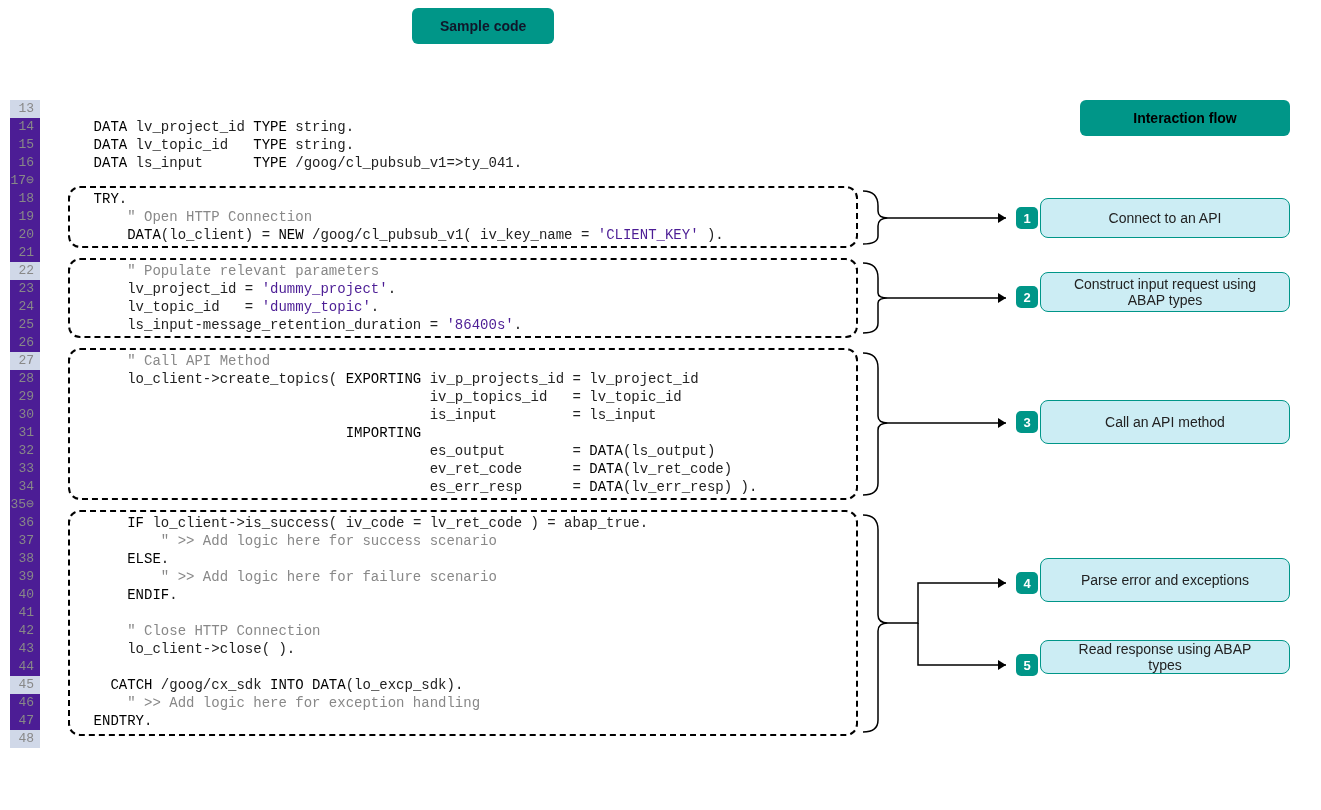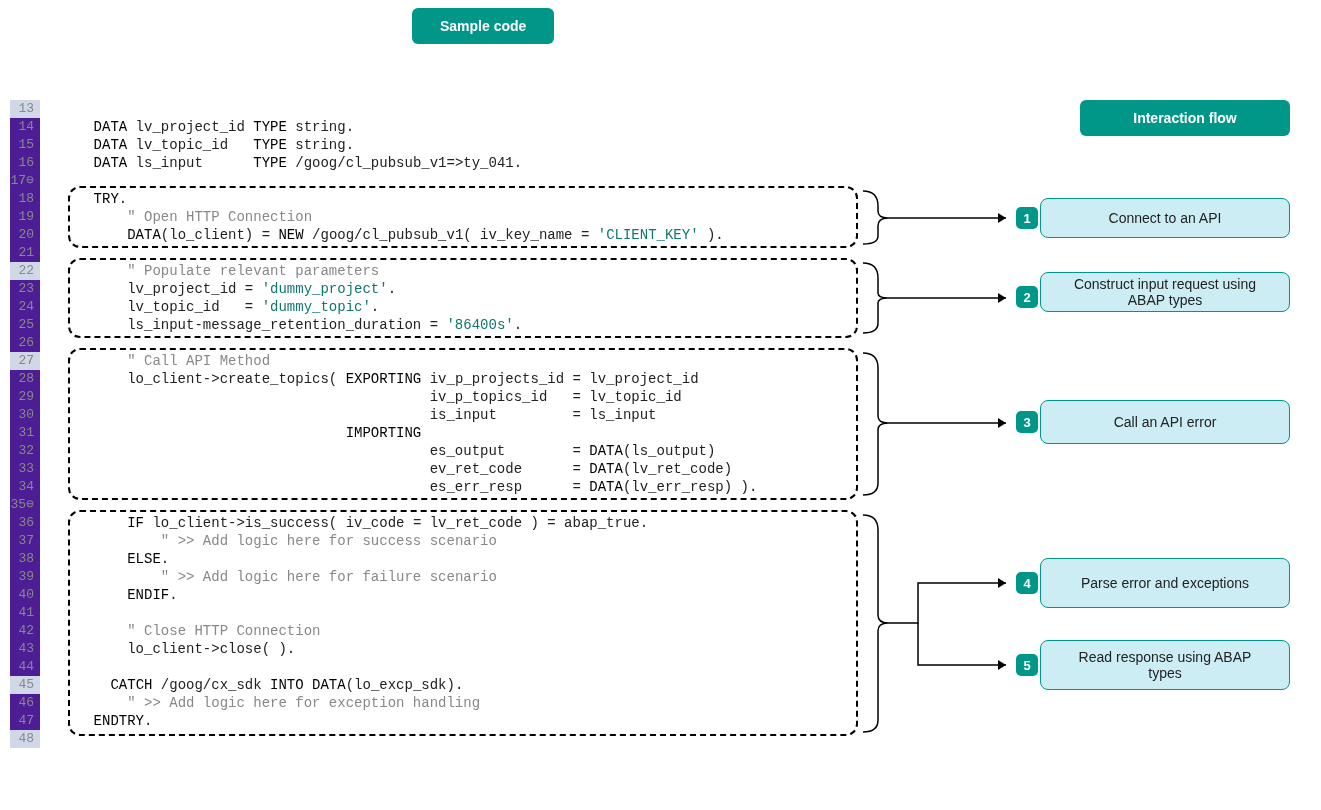--- a/index.html
+++ b/index.html
@@ -10,33 +10,33 @@
     background: #fff;
     width: 1321px;
     height: 810px;
     position: relative;
   }
   .header-badge {
     position: absolute;
     top: 8px;
     left: 412px;
     background: #009688;
-    color: #ffffff;
+    color: #0f172a;
     padding: 10px 28px;
     border-radius: 6px;
     font-family: Arial, sans-serif;
     font-weight: bold;
     font-size: 14px;
   }
   .flow-header {
     position: absolute;
     top: 100px;
     left: 1080px;
     background: #009688;
-    color: #ffffff;
+    color: #000000;
     padding: 10px 28px;
     border-radius: 6px;
     font-family: Arial, sans-serif;
     font-weight: bold;
     font-size: 14px;
     width: 210px;
     text-align: center;
   }
   .code-area {
     position: absolute;
@@ -57,21 +57,21 @@
     background: #4c1d95;
     padding-right: 6px;
     margin-right: 20px;
     font-size: 13px;
   }
   .lineno.hl { background: #d0d8e8; }
   .code {
     color: #222;
   }
   .kw { color: #000000; }
-  .str { color: #0f766e; }
+  .str { color: #4c1d95; }
   .cmt { color: #888; }
 
   .dashed-box {
     position: absolute;
     border: 2px dashed #000;
     border-radius: 12px;
     background: transparent;
     pointer-events: none;
   }
 
@@ -132,30 +132,30 @@
     <span>Connect to an API</span>
   </div>
 <div class="step-num" style="top:207px; left:1016px;">1</div>
 
 <div class="flow-box" style="top:272px; height:40px;">
     <span>Construct input request using ABAP types</span>
   </div>
 <div class="step-num" style="top:286px; left:1016px;">2</div>
 
 <div class="flow-box" style="top:400px; height:44px;">
-    <span>Call an API error</span>
+    <span>Call an API method</span>
   </div>
 <div class="step-num" style="top:411px; left:1016px;">3</div>
 
-<div class="flow-box" style="top:558px; height:50px;">
+<div class="flow-box" style="top:558px; height:44px;">
     <span>Parse error and exceptions</span>
   </div>
 <div class="step-num" style="top:572px; left:1016px;">4</div>
 
-<div class="flow-box" style="top:640px; height:50px;">
+<div class="flow-box" style="top:640px; height:34px;">
     <span>Read response using ABAP types</span>
   </div>
 <div class="step-num" style="top:654px; left:1016px;">5</div>
 
 <svg class="connector" style="top:186px; left:858px;" width="160" height="70">
   <path d="M5 5 Q20 5 20 20 L20 25 Q20 32 30 32 Q20 32 20 40 L20 50 Q20 58 5 58" stroke="#000" fill="none" stroke-width="1.5"></path>
   <line x1="30" y1="32" x2="148" y2="32" stroke="#000" stroke-width="1.5"></line>
   <polygon points="148,32 140,27 140,37" fill="#000"></polygon>
 </svg>
 <svg class="connector" style="top:258px; left:858px;" width="160" height="90">

